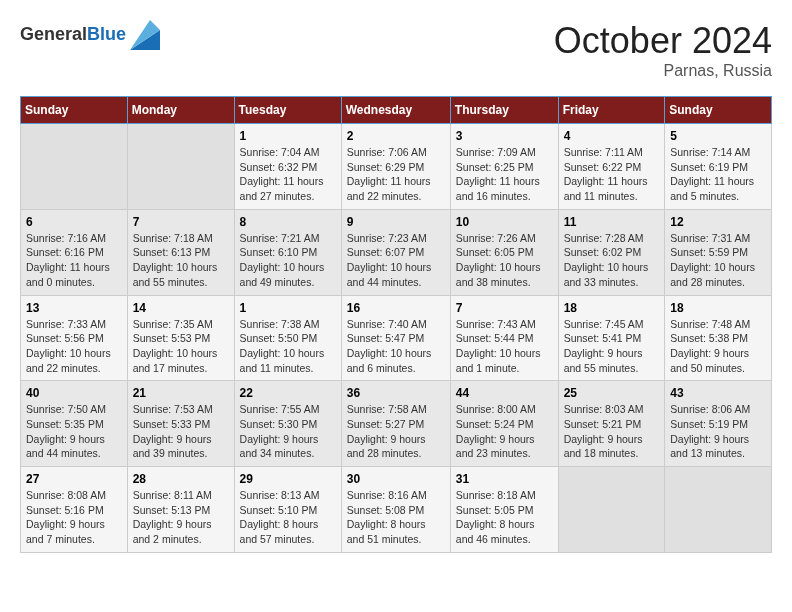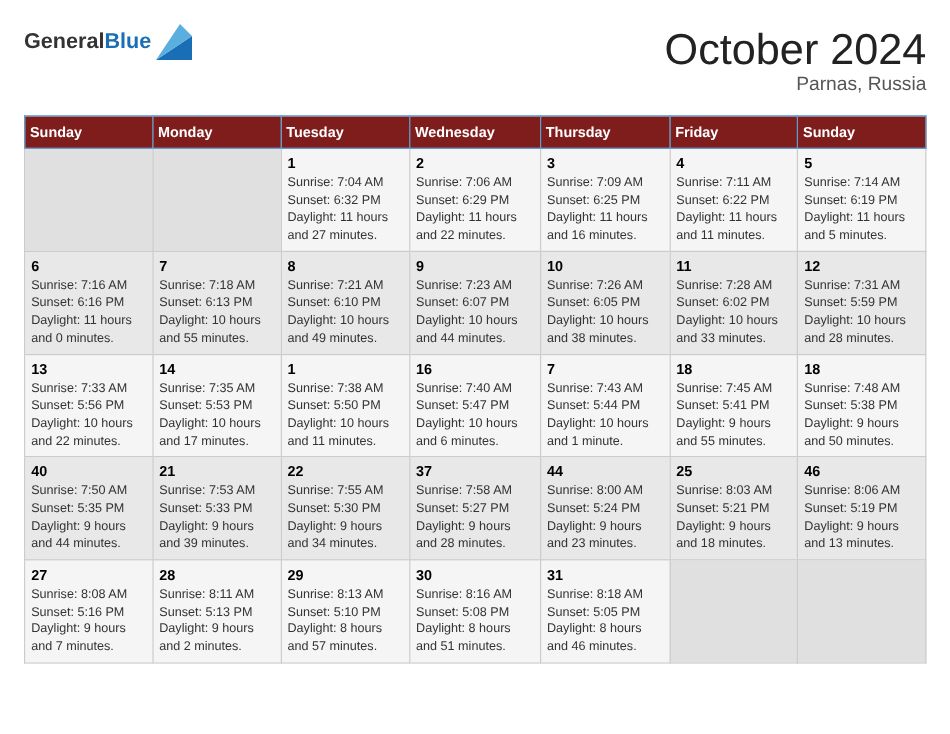--- a/index.html
+++ b/index.html
@@ -224,33 +224,33 @@
         </td>
         <td>
           <span class="day-number">21</span>
           <div class="day-info">Sunrise: 7:53 AM<br>Sunset: 5:33 PM<br>Daylight: 9 hours and 39 minutes.</div>
         </td>
         <td>
           <span class="day-number">22</span>
           <div class="day-info">Sunrise: 7:55 AM<br>Sunset: 5:30 PM<br>Daylight: 9 hours and 34 minutes.</div>
         </td>
         <td>
-          <span class="day-number">37</span>
+          <span class="day-number">36</span>
           <div class="day-info">Sunrise: 7:58 AM<br>Sunset: 5:27 PM<br>Daylight: 9 hours and 28 minutes.</div>
         </td>
         <td>
           <span class="day-number">44</span>
           <div class="day-info">Sunrise: 8:00 AM<br>Sunset: 5:24 PM<br>Daylight: 9 hours and 23 minutes.</div>
         </td>
         <td>
           <span class="day-number">25</span>
           <div class="day-info">Sunrise: 8:03 AM<br>Sunset: 5:21 PM<br>Daylight: 9 hours and 18 minutes.</div>
         </td>
         <td>
-          <span class="day-number">46</span>
+          <span class="day-number">43</span>
           <div class="day-info">Sunrise: 8:06 AM<br>Sunset: 5:19 PM<br>Daylight: 9 hours and 13 minutes.</div>
         </td>
       </tr>
       <tr>
         <td>
           <span class="day-number">27</span>
           <div class="day-info">Sunrise: 8:08 AM<br>Sunset: 5:16 PM<br>Daylight: 9 hours and 7 minutes.</div>
         </td>
         <td>
           <span class="day-number">28</span>

